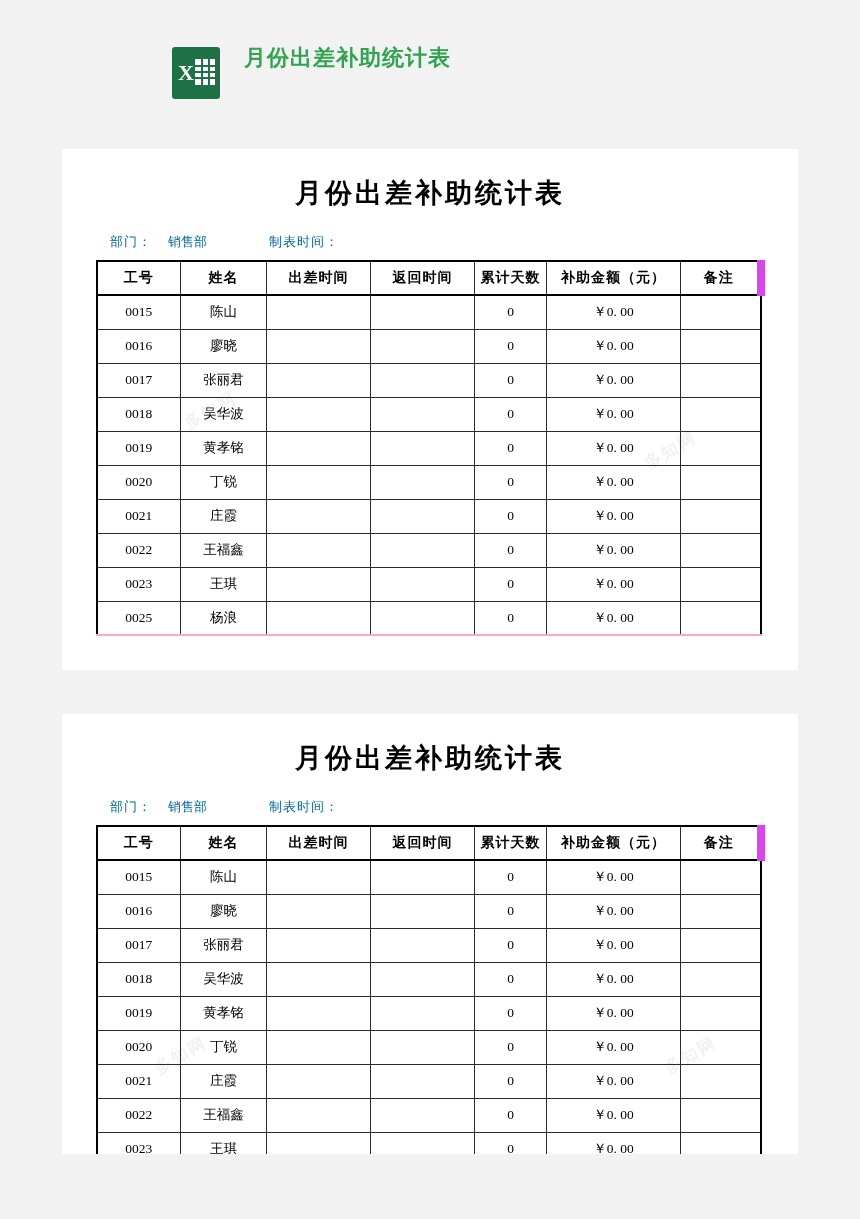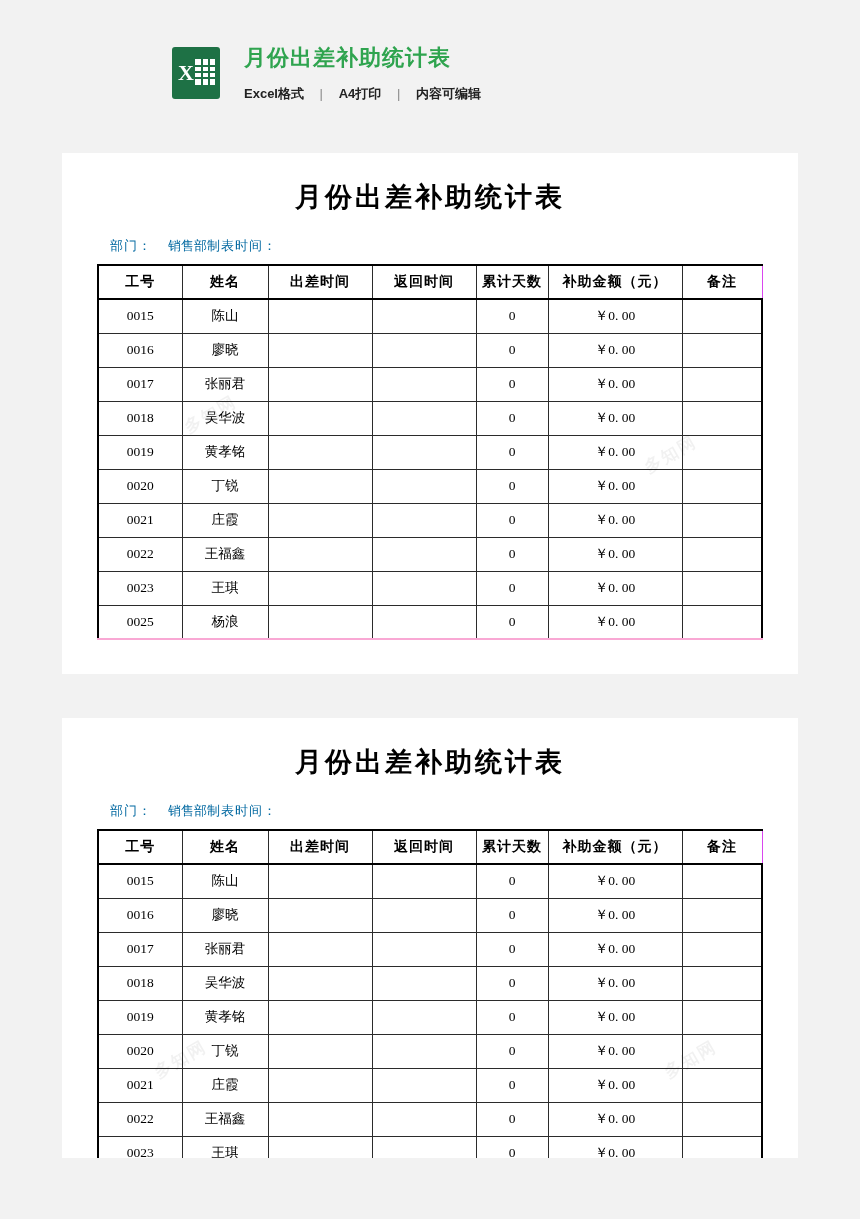--- a/index.html
+++ b/index.html
@@ -95,21 +95,21 @@
   .sub-row {
     font-family: "Liberation Serif", serif;
     font-size: 13px;
     color: #0369a1;
     padding-left: 48px;
     margin-bottom: 9px;
     display: flex;
   }
   .sub-row .lbl-dept { letter-spacing: 1px; }
   .sub-row .val-dept { margin-left: 16px; text-align: right; }
-  .sub-row .lbl-time { letter-spacing: 1px; }
+  .sub-row .lbl-time { margin-left: 62px; letter-spacing: 1px; }
 
   table.stat {
     border-collapse: collapse;
     margin: 0 auto;
     width: 640px;
     font-family: "Liberation Serif", serif;
     table-layout: fixed;
   }
   table.stat th, table.stat td {
     border: 1px solid #2b2b2b;
@@ -119,21 +119,21 @@
     color: #000;
     padding: 0 2px;
   }
   table.stat thead th {
     font-weight: bold;
     font-size: 14px;
     letter-spacing: 1px;
     border-bottom: 2px solid #000;
   }
   table.stat thead tr th:first-child { border-left: 2px solid #000; }
-  table.stat thead tr th:last-child { border-right: 1px solid #d946ef; }
+  table.stat thead tr th:last-child { border-right: 8px solid #d946ef; }
   table.stat thead tr { border-top: 2px solid #000; border-radius: 6px; }
   table.stat tbody tr td:first-child { border-left: 2px solid #000; }
   table.stat tbody tr td:last-child { border-right: 2px solid #000; }
   table.stat tbody tr:last-child td { border-bottom: 2px solid #f9a8d4; }
 
   .c-id    { width: 84px; }
   .c-name  { width: 86px; }
   .c-out   { width: 104px; }
   .c-back  { width: 104px; }
   .c-days  { width: 72px; }
@@ -164,27 +164,20 @@
       <span class="grid">
         <i class="h1"></i>
           <i class="h2"></i>
           <i class="h3"></i>
           <i class="v1"></i>
           <i class="v2"></i>
       </span>
     </div>
     <div class="header-text">
       <div class="doc-title">月份出差补助统计表</div>
-      <div class="meta-row">
-        <span>Excel格式</span>
-        <span class="sep">|</span>
-        <span>A4打印</span>
-        <span class="sep">|</span>
-        <span>内容可编辑</span>
-      </div>
     </div>
   </div>
 
   <div class="sheet sheet-1">
     <div class="wm" style="left:120px; top:250px;">多知网</div>
     <div class="wm" style="left:580px; top:290px;">多知网</div>
     <div class="sheet-title">月份出差补助统计表</div>
     <div class="sub-row">
       <span class="lbl-dept">部门：</span>
       <span class="val-dept">销售部</span>

